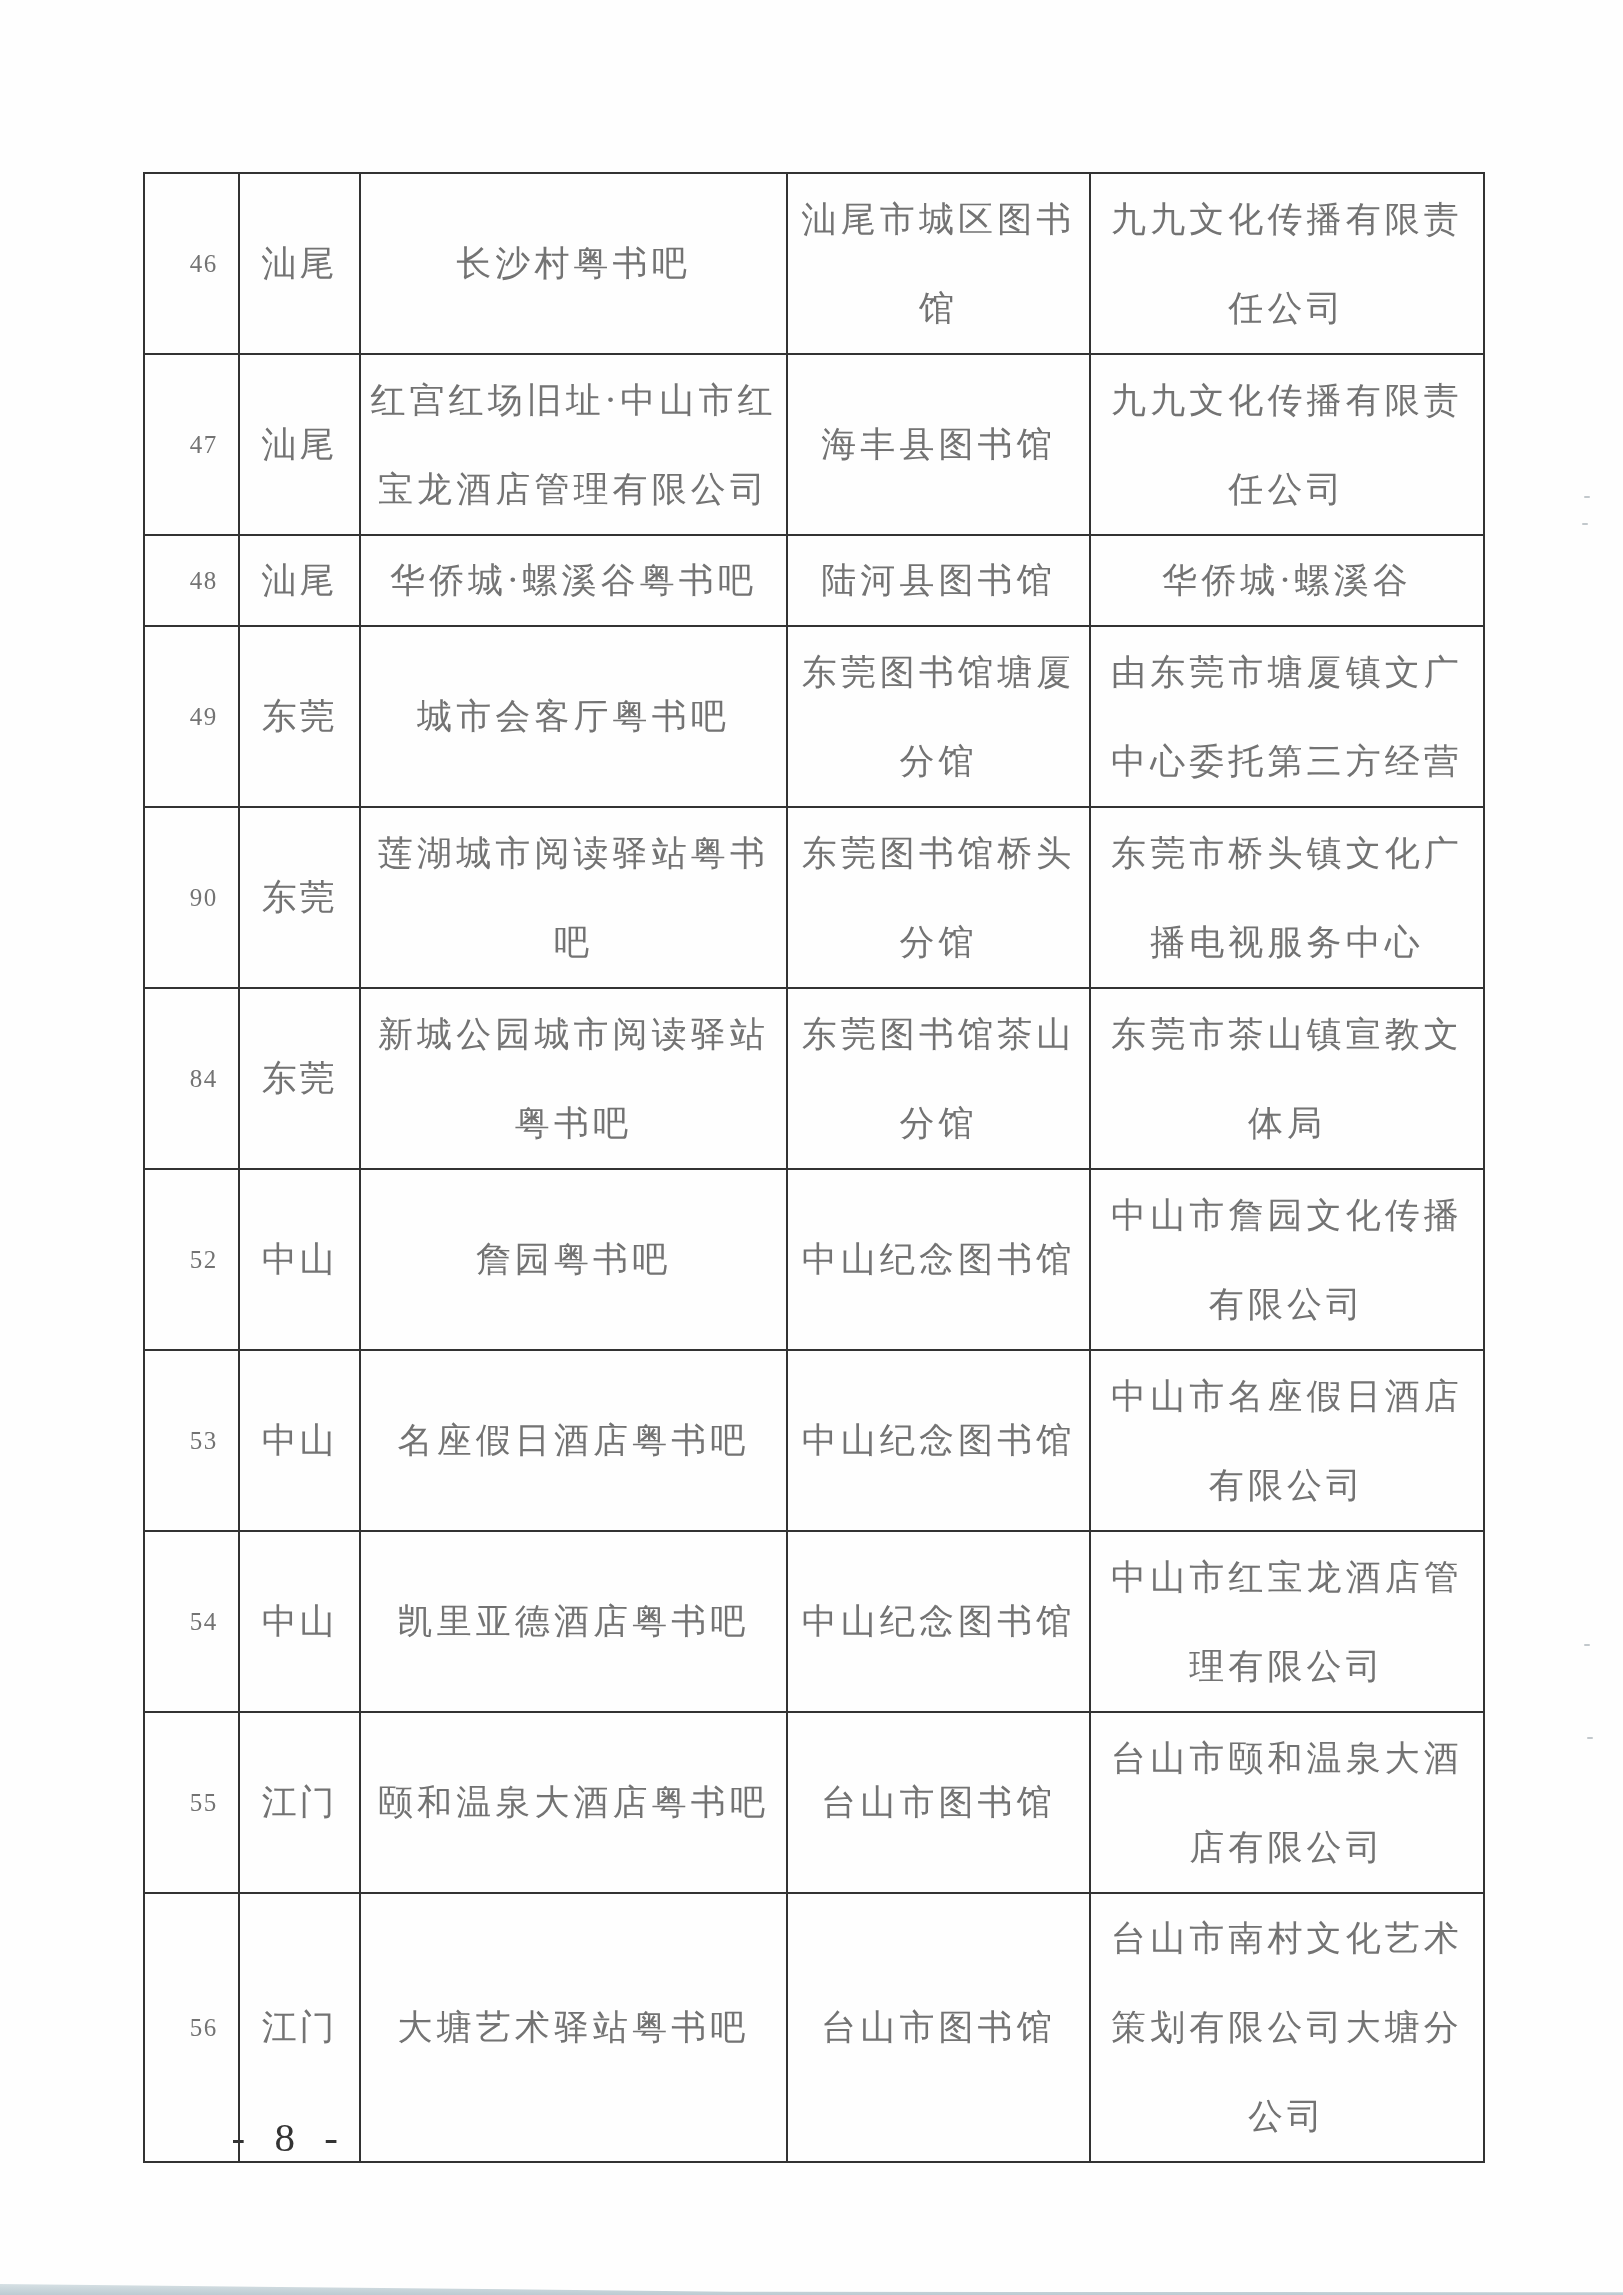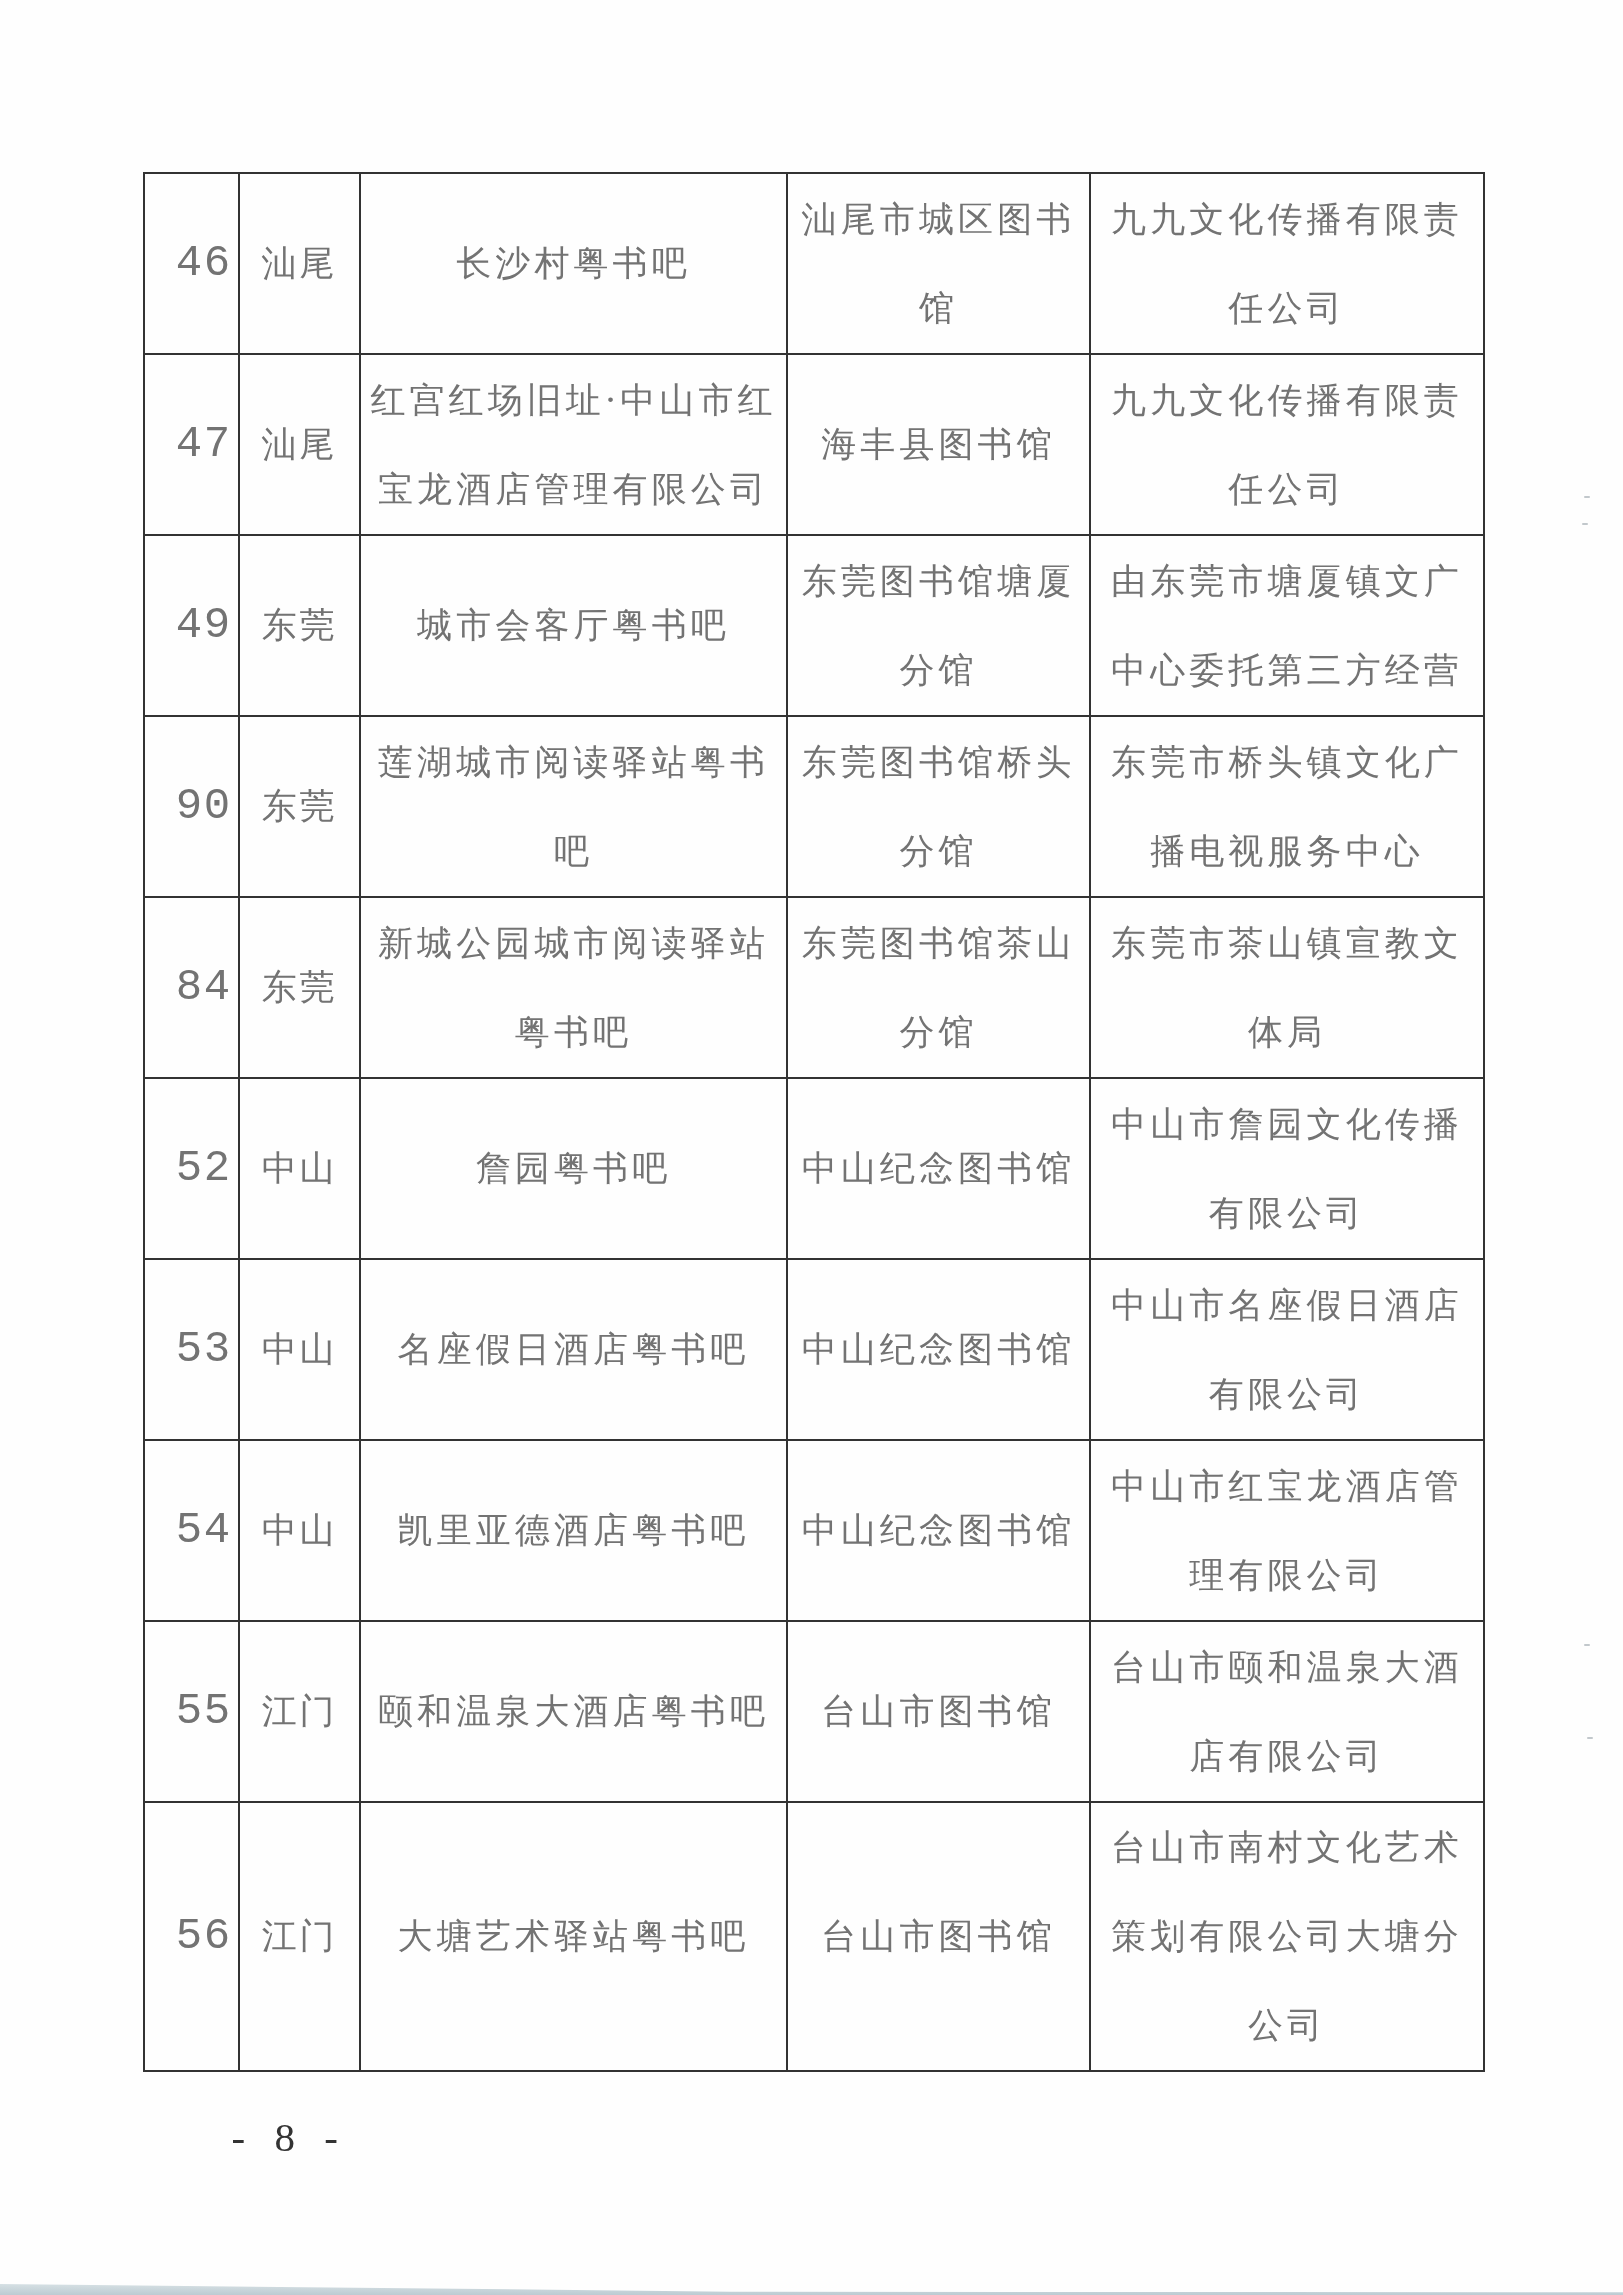--- a/index.html
+++ b/index.html
@@ -34,22 +34,22 @@
     text-align: center;
     vertical-align: middle;
     padding: 0 2.7px;
     font-size: 35px;
     line-height: 89px;
     letter-spacing: 4.1px;
     color: #737373;
     word-break: break-all;
   }
   table.list td.num {
-    font-family: Liberation Mono, monospace;
-    font-size: 44px;
+    font-family: Liberation Serif, serif;
+    font-size: 25px;
     letter-spacing: 1.4px;
     padding-left: 27px;
   }
   table.list td.city { letter-spacing: 2.7px; }
   tr.r2 { height: 181px; }
   tr.r1 { height: 91px; }
   col.c1 { width: 95px; }
   col.c2 { width: 121px; }
   col.c3 { width: 427px; }
   col.c4 { width: 303px; }
@@ -103,20 +103,27 @@
         <td>长沙村粤书吧</td>
         <td>汕尾市城区图书馆</td>
         <td>九九文化传播有限责任公司</td>
       </tr>
       <tr class="r2">
         <td class="num">47</td>
         <td class="city">汕尾</td>
         <td>红宫红场旧址·中山市红宝龙酒店管理有限公司</td>
         <td>海丰县图书馆</td>
         <td>九九文化传播有限责任公司</td>
+      </tr>
+      <tr class="r1">
+        <td class="num">48</td>
+        <td class="city">汕尾</td>
+        <td>华侨城·螺溪谷粤书吧</td>
+        <td>陆河县图书馆</td>
+        <td>华侨城·螺溪谷</td>
       </tr>
       <tr class="r2">
         <td class="num">49</td>
         <td class="city">东莞</td>
         <td>城市会客厅粤书吧</td>
         <td>东莞图书馆塘厦分馆</td>
         <td>由东莞市塘厦镇文广中心委托第三方经营</td>
       </tr>
       <tr class="r2">
         <td class="num">90</td>

